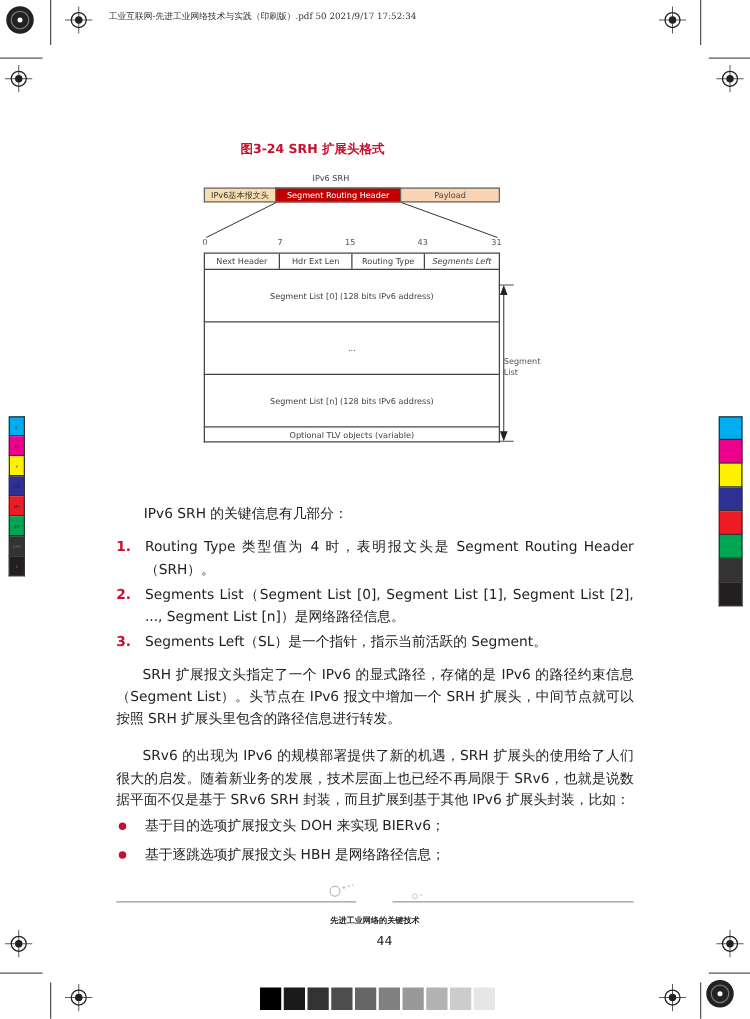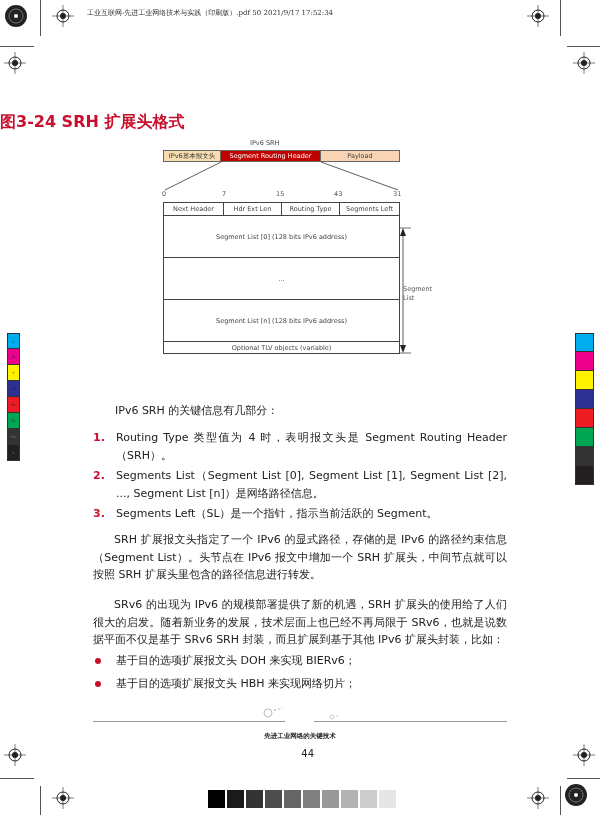--- a/index.html
+++ b/index.html
@@ -3,30 +3,30 @@
 <meta charset="utf-8">
 <style>
   html, body { margin:0; padding:0; }
   body { width:600px; height:815px; background:#ffffff; position:relative; overflow:hidden;
          font-family:"DejaVu Sans","Liberation Sans",sans-serif; color:#222; }
   .abs { position:absolute; }
   .reg { position:absolute; width:22px; height:22px; }
   .crop-h { position:absolute; height:1px; background:#555; }
   .crop-v { position:absolute; width:1px; background:#555; }
   .header-line { left:87px; top:8px; font-family:"DejaVu Serif","Liberation Serif",serif; font-size:7px; color:#333; white-space:nowrap; }
-  .fig-title { left:0; width:500px; top:112px; color:#c8102e; font-weight:bold; font-size:16px; }
+  .fig-title { left:0; width:500px; top:112px; text-align:center; color:#c8102e; font-weight:bold; font-size:10px; }
   .diagram-label { font-size:6.5px; color:#444; text-align:left; }
   .topbox { position:absolute; top:150px; height:12px; border:1px solid #666; box-sizing:border-box;
             font-size:6.5px; line-height:10px; text-align:center; white-space:nowrap; overflow:hidden; }
   .bitnum { position:absolute; top:190px; font-size:6.5px; color:#555; }
   .grid { position:absolute; left:163px; top:202px; width:237px; }
   .row { display:flex; border-left:1px solid #444; border-right:1px solid #444; border-bottom:1px solid #444; box-sizing:border-box; }
   .row.first { border-top:1px solid #444; }
   .cell { box-sizing:border-box; border-right:1px solid #444; font-size:6.5px; color:#444; text-align:center; line-height:12px; height:12px; }
-  .cell:last-child { border-right:none; }
+  .cell:last-child { border-right:none;font-style:italic; }
   .bigrow { height:42px; line-height:42px; font-size:6.5px; color:#444; text-align:center; border-left:1px solid #444; border-right:1px solid #444; border-bottom:1px solid #444; box-sizing:border-box; }
   .tlvrow { height:12px; line-height:12px; font-size:6.5px; color:#444; text-align:center; border-left:1px solid #444; border-right:1px solid #444; border-bottom:1px solid #444; box-sizing:border-box; }
   .body-text { font-size:11px; line-height:17.5px; color:#222; }
   .para { position:absolute; left:93px; width:414px; text-align:justify; }
   .list-item { position:absolute; left:93px; width:414px; }
   .list-num { position:absolute; left:0; color:#c8102e; font-weight:bold; }
   .list-text { margin-left:23px; text-align:justify; }
   .bullet { position:absolute; left:2px; top:6px; width:6px; height:6px; border-radius:50%; background:#c8102e; }
   .colorbar { position:absolute; width:13px; }
   .swatch { width:13px; height:16px; box-sizing:border-box; border:1px solid #333; border-top:none; font-size:3px; color:#222; text-align:center; line-height:16px; }
@@ -167,21 +167,21 @@
 
 <div class="para body-text" style="top:531px;text-indent:21px">SRH 扩展报文头指定了一个 IPv6 的显式路径，存储的是 IPv6 的路径约束信息（Segment List）。头节点在 IPv6 报文中增加一个 SRH 扩展头，中间节点就可以按照 SRH 扩展头里包含的路径信息进行转发。</div>
 <div class="para body-text" style="top:596px;text-indent:21px">SRv6 的出现为 IPv6 的规模部署提供了新的机遇，SRH 扩展头的使用给了人们很大的启发。随着新业务的发展，技术层面上也已经不再局限于 SRv6，也就是说数据平面不仅是基于 SRv6 SRH 封装，而且扩展到基于其他 IPv6 扩展头封装，比如：</div>
 
 <div class="list-item body-text" style="top:652px">
   <span class="bullet"></span>
   <div class="list-text">基于目的选项扩展报文头 DOH 来实现 BIERv6；</div>
 </div>
 <div class="list-item body-text" style="top:675px">
   <span class="bullet"></span>
-  <div class="list-text">基于目的选项扩展报文头 HBH 来实现网络切片；</div>
+  <div class="list-text">基于逐跳选项扩展报文头 HBH 是网络路径信息；</div>
 </div>
 
 <div class="abs" style="left:93px;top:721px;width:192px;height:1px;background:#999"></div>
 <div class="abs" style="left:314px;top:721px;width:193px;height:1px;background:#999"></div>
 <svg class="abs" style="left:262px;top:706px" width="22" height="12" viewBox="0 0 22 12">
     <circle cx="6" cy="7" r="4" fill="none" stroke="#aaa" stroke-width="0.8"></circle>
     <circle cx="13" cy="4" r="1" fill="#bbb"></circle>
     <circle cx="17" cy="3" r="0.8" fill="#bbb"></circle>
     <circle cx="20" cy="2" r="0.6" fill="#bbb"></circle>
   </svg>

